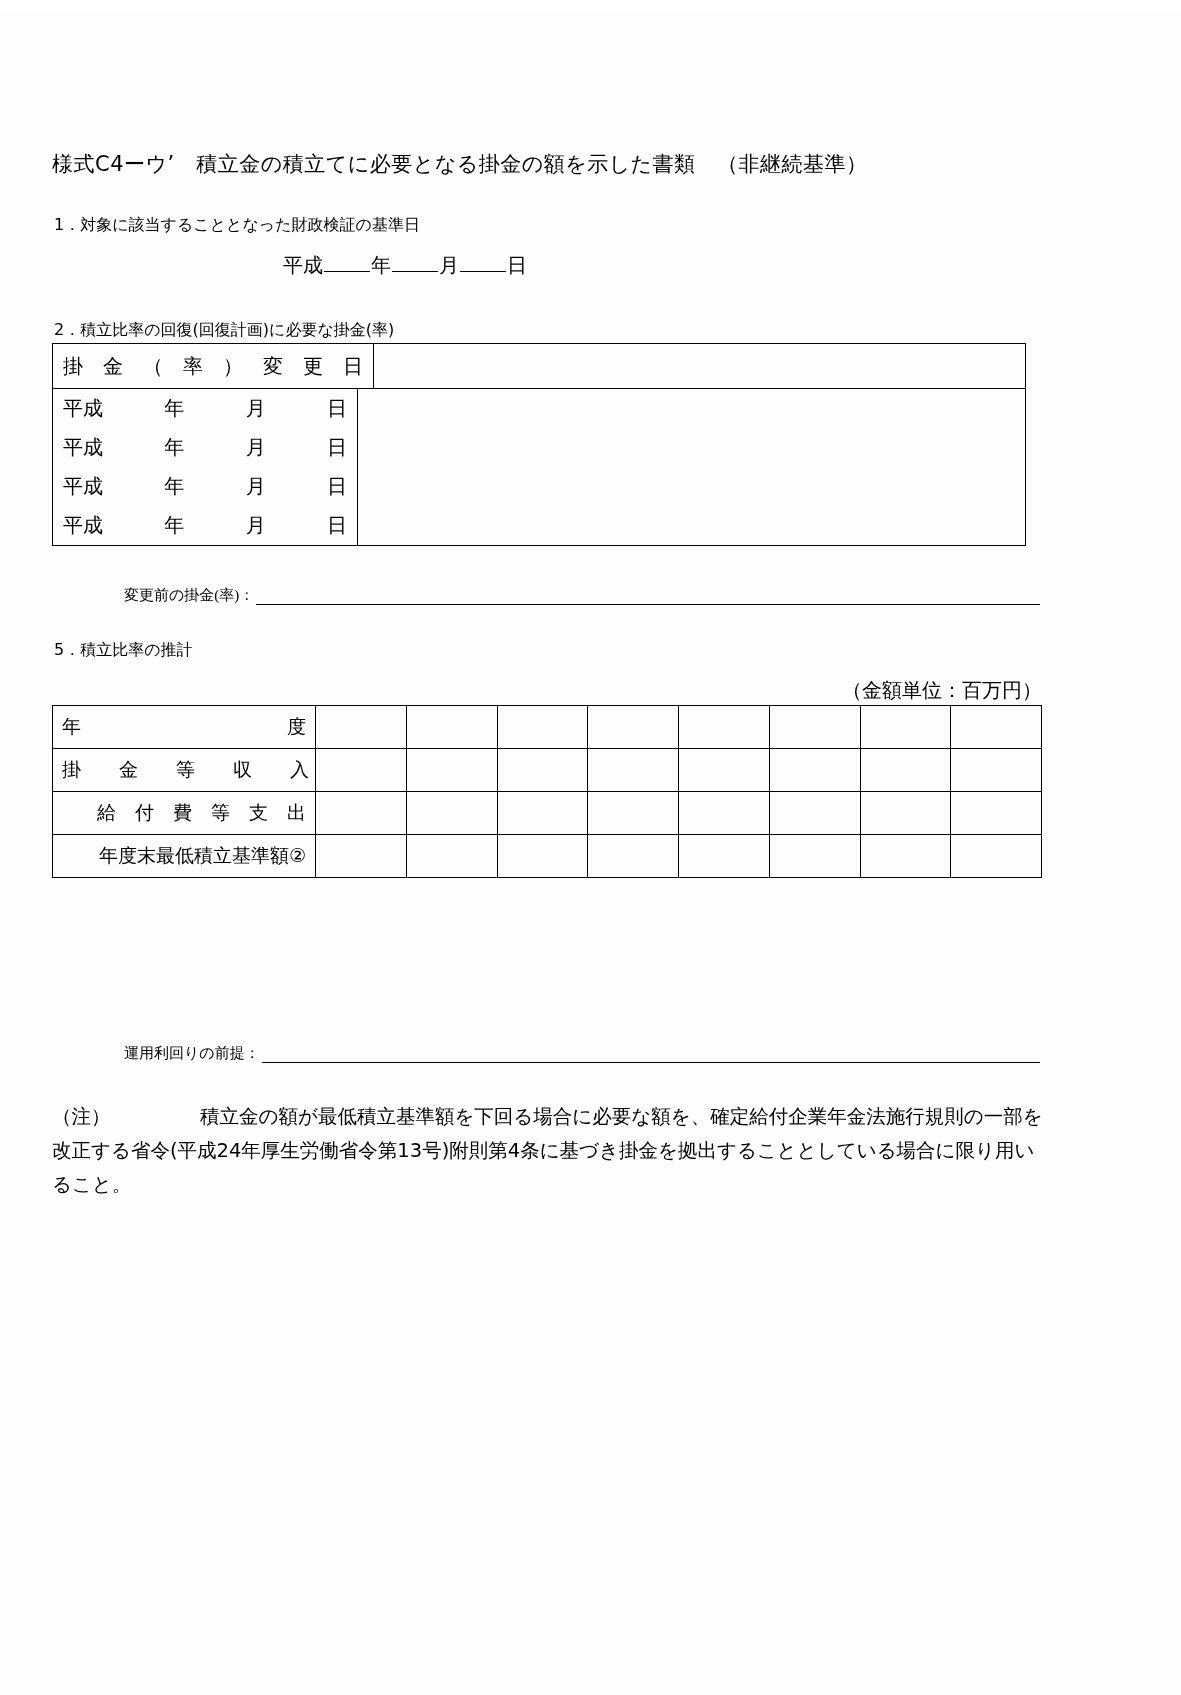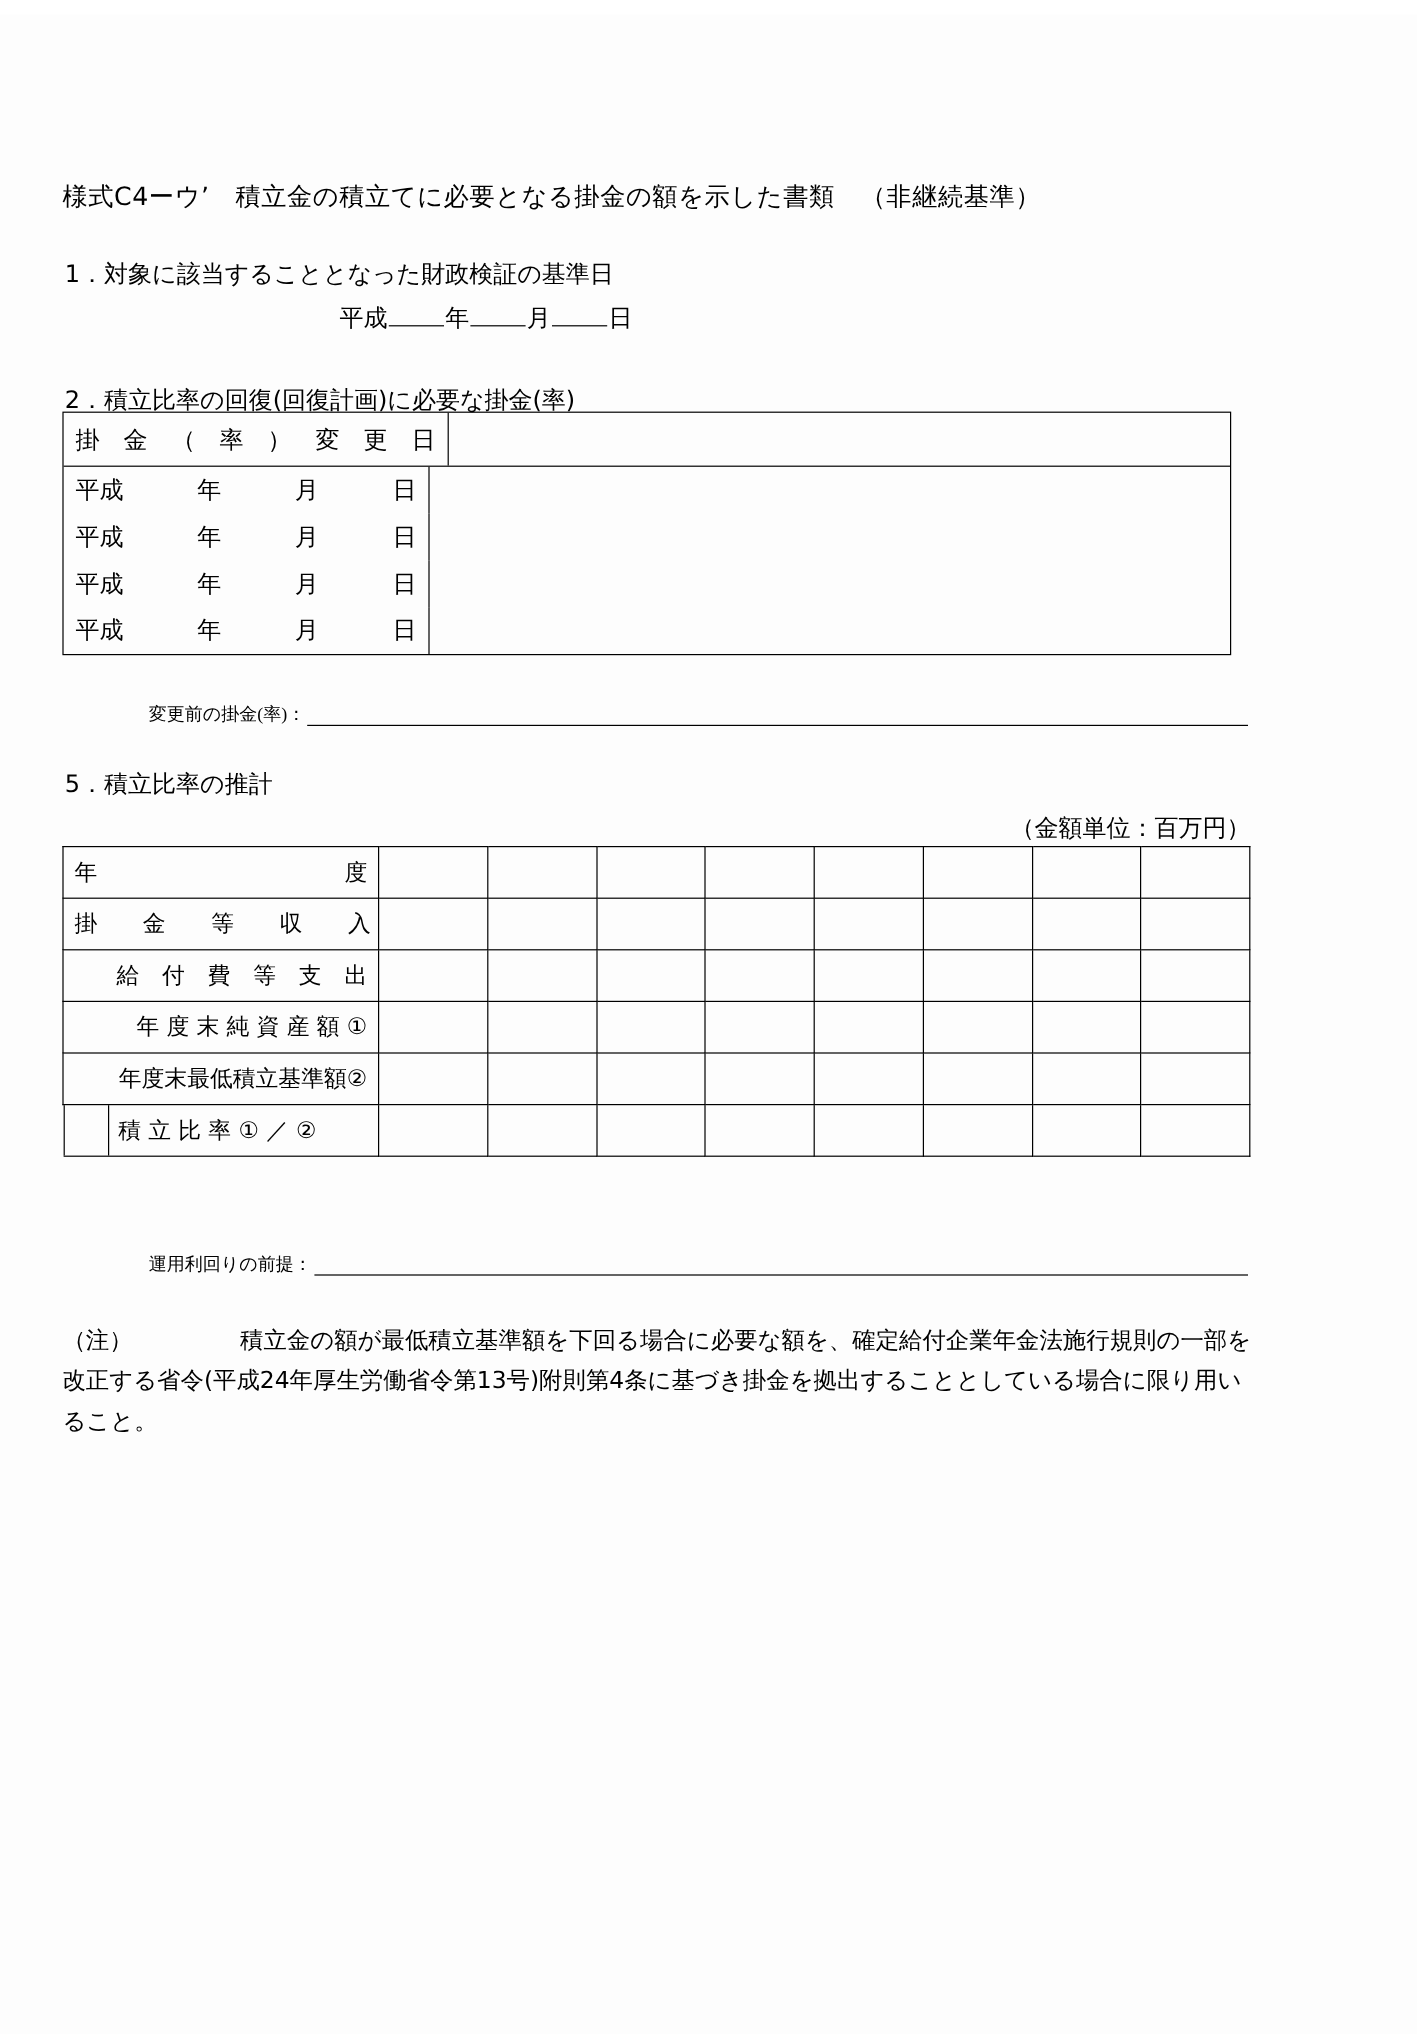--- a/index.html
+++ b/index.html
@@ -24,21 +24,21 @@
   .title {
     position: absolute;
     left: 52px;
     top: 138px;
     font-size: 21px;
     letter-spacing: 0.5px;
     white-space: pre;
   }
   .sec-head {
     position: absolute;
-    font-size: 20px;
+    font-size: 16px;
     white-space: pre;
   }
   #sec1-head { left: 54px; top: 203px; }
   #sec2-head { left: 54px; top: 308px; }
   #sec3-head { left: 54px; top: 628px; }
 
   .date-line {
     position: absolute;
     left: 283px;
     top: 240px;
@@ -282,47 +282,21 @@
           <td class="cell"></td>
           <td class="cell"></td>
           <td class="cell"></td>
           <td class="cell"></td>
           <td class="cell"></td>
           <td class="cell"></td>
           <td class="cell"></td>
         </tr>
         <tr>
           <td class="lbl">
-            <span class="center">年 度 末 純 資 産 額 ①</span>
-          </td>
-          <td class="cell"></td>
-          <td class="cell"></td>
-          <td class="cell"></td>
-          <td class="cell"></td>
-          <td class="cell"></td>
-          <td class="cell"></td>
-          <td class="cell"></td>
-          <td class="cell"></td>
-        </tr>
-        <tr>
-          <td class="lbl">
             <span class="center">年度末最低積立基準額②</span>
-          </td>
-          <td class="cell"></td>
-          <td class="cell"></td>
-          <td class="cell"></td>
-          <td class="cell"></td>
-          <td class="cell"></td>
-          <td class="cell"></td>
-          <td class="cell"></td>
-          <td class="cell"></td>
-        </tr>
-        <tr class="ratio-row">
-          <td class="lbl">
-            <span class="ratio-box">積 立 比 率 ① ／ ②</span>
           </td>
           <td class="cell"></td>
           <td class="cell"></td>
           <td class="cell"></td>
           <td class="cell"></td>
           <td class="cell"></td>
           <td class="cell"></td>
           <td class="cell"></td>
           <td class="cell"></td>
         </tr>

